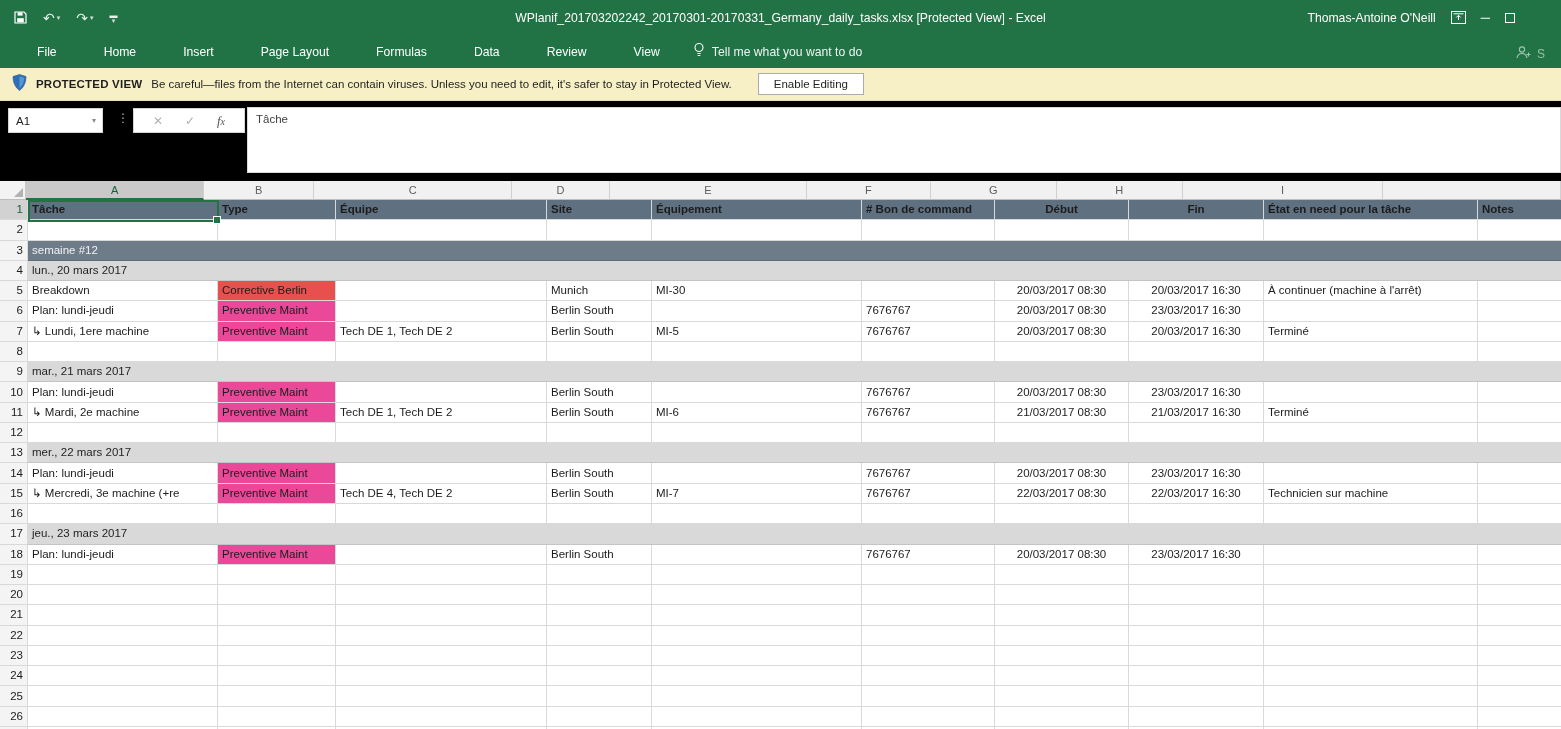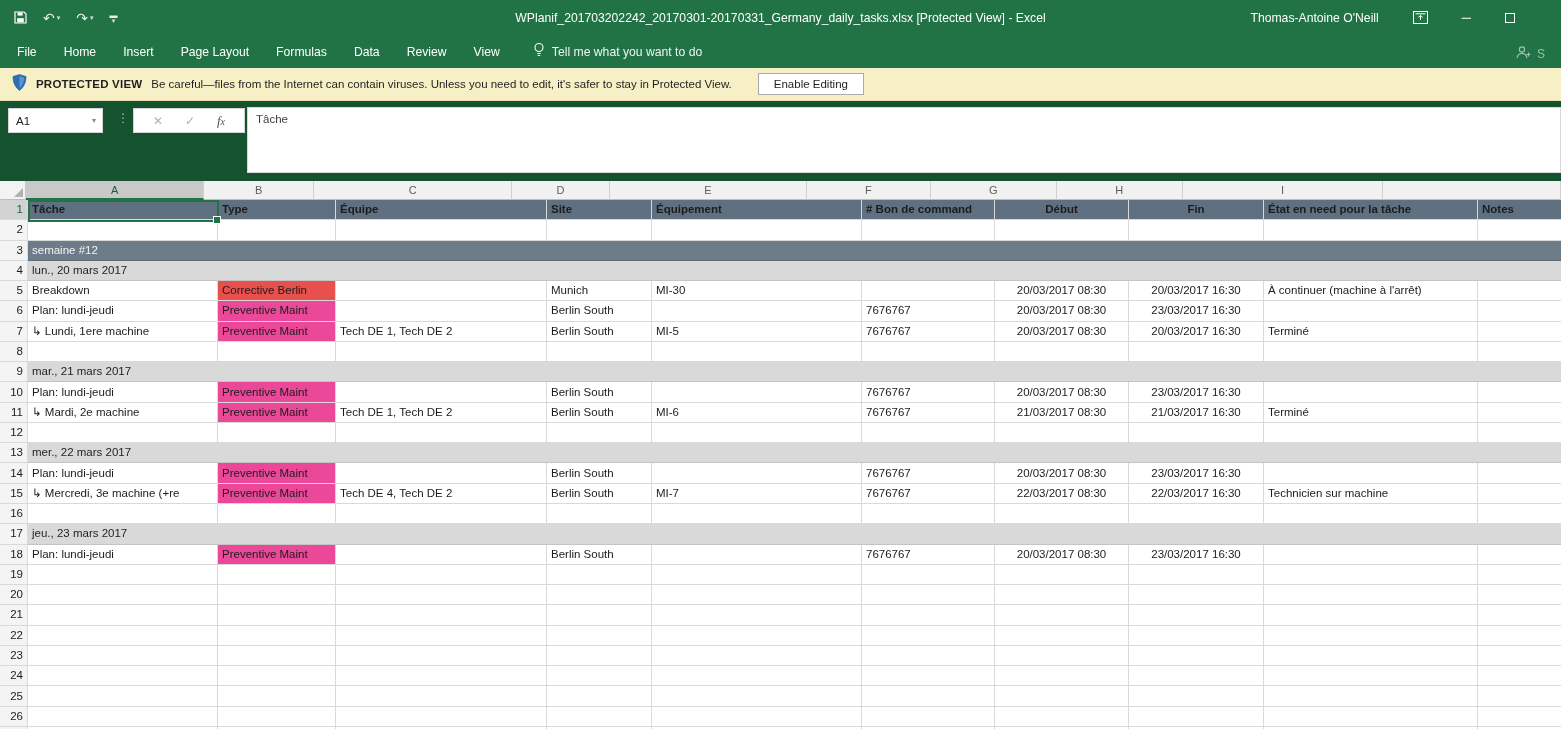--- a/index.html
+++ b/index.html
@@ -7,44 +7,44 @@
               font-family:"Liberation Sans", sans-serif; }
 
   
   .titlebar { height:35px; background:#217346; color:#fff; position:relative;
               display:flex; align-items:center; }
   .qat { display:flex; align-items:center; gap:16px; padding-left:14px; z-index:2; }
   .qat .qbtn { display:flex; align-items:center; color:#e8f1ec; font-size:14px; cursor:default; }
   .qat .dd { font-size:7px; margin-left:2px; color:#cfe0d7; }
   .win-title { position:absolute; left:0; right:0; text-align:center; font-size:12.2px;
                color:#fff; pointer-events:none; white-space:nowrap; }
-  .tb-right { margin-left:auto; display:flex; align-items:center; gap:34px; padding-right:46px; z-index:2; }
+  .tb-right { margin-left:auto; display:flex; align-items:center; gap:15px; padding-right:46px; z-index:2; }
   .tb-user { font-size:12.2px; white-space:nowrap; }
   .win-btn { color:#fff; font-size:13px; display:flex; align-items:center; }
   .max-box { width:10px; height:10px; border:1px solid #fff; }
 
   
   .tabrow { height:33px; background:#217346; display:flex; align-items:center;
             padding-left:17px; position:relative; }
-  .rtab { color:#fff; font-size:12.2px; margin-right:27px; white-space:nowrap; cursor:default; }
+  .rtab { color:#fff; font-size:12.2px; margin-right:27px; white-space:nowrap; cursor:default;margin-left:20px; }
   .tellme { display:flex; align-items:center; gap:7px; color:rgba(255,255,255,.92);
             font-size:12.2px; margin-left:6px; }
   .share-partial { position:absolute; right:0; bottom:5px; display:flex; align-items:center;
                    gap:5px; color:#bcd8c8; opacity:.75; font-size:12px; overflow:hidden; width:46px; }
 
   
   .pvbar { height:33px; background:#f7f0c6; display:flex; align-items:center; padding-left:12px;
            border-bottom:1px solid #e9e0b4; }
   .pv-label { font-weight:bold; font-size:11.5px; color:#1f1f1f; margin-left:9px; letter-spacing:.2px; }
   .pv-msg { font-size:11.5px; color:#1f1f1f; margin-left:9px;text-align:right; }
   .pv-btn { margin-left:26px; height:22px; padding:0 15px; background:#fff; border:1px solid #ababab;
             font-size:11.5px; color:#1f1f1f; font-family:"Liberation Sans",sans-serif; cursor:pointer; }
 
   
-  .fregion { height:80px; background:#14532d; position:relative;text-decoration:underline; }
+  .fregion { height:80px; background:#000000; position:relative;text-decoration:underline; }
   .namebox { position:absolute; left:8px; top:7px; width:95px; height:25px; background:#fff;
              border:1px solid #d5d5d5; display:flex; align-items:center; }
   .namebox .nb-text { font-size:11.5px; color:#222; padding-left:7px; flex:1; }
   .namebox .nb-arrow { font-size:8px; color:#8a8a8a; padding-right:6px; }
   .fdots { position:absolute; left:117px; top:10px; color:#b8b8b8; font-size:12px; letter-spacing:0; }
   .fnbox { position:absolute; left:133px; top:7px; width:112px; height:25px; background:#fff;
            border:1px solid #d5d5d5; display:flex; align-items:center; justify-content:space-around;
            padding:0 8px; }
   .fnbox .fx-x { color:#b1b1b1; font-size:12px; }
   .fnbox .fx-ok { color:#b1b1b1; font-size:12px; }

